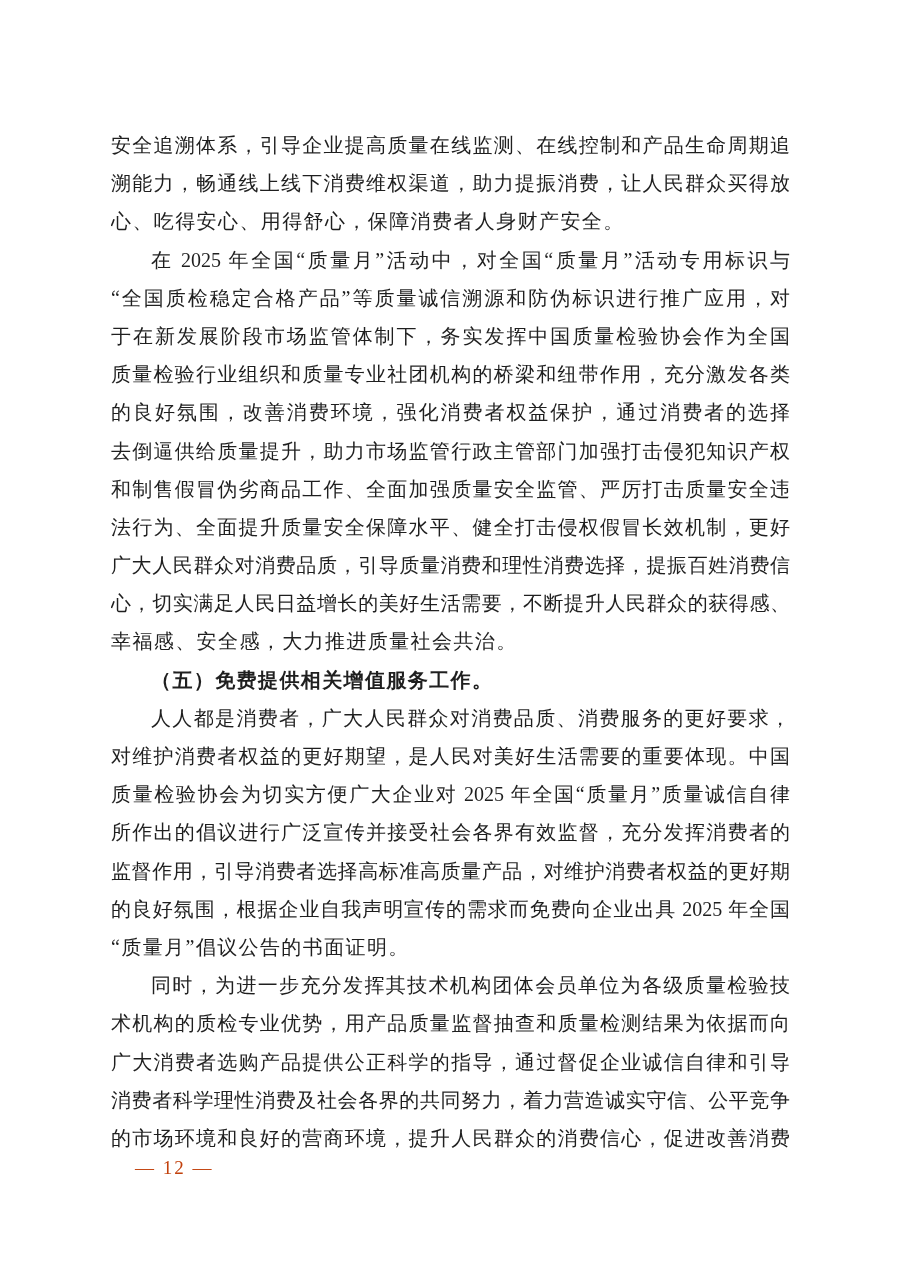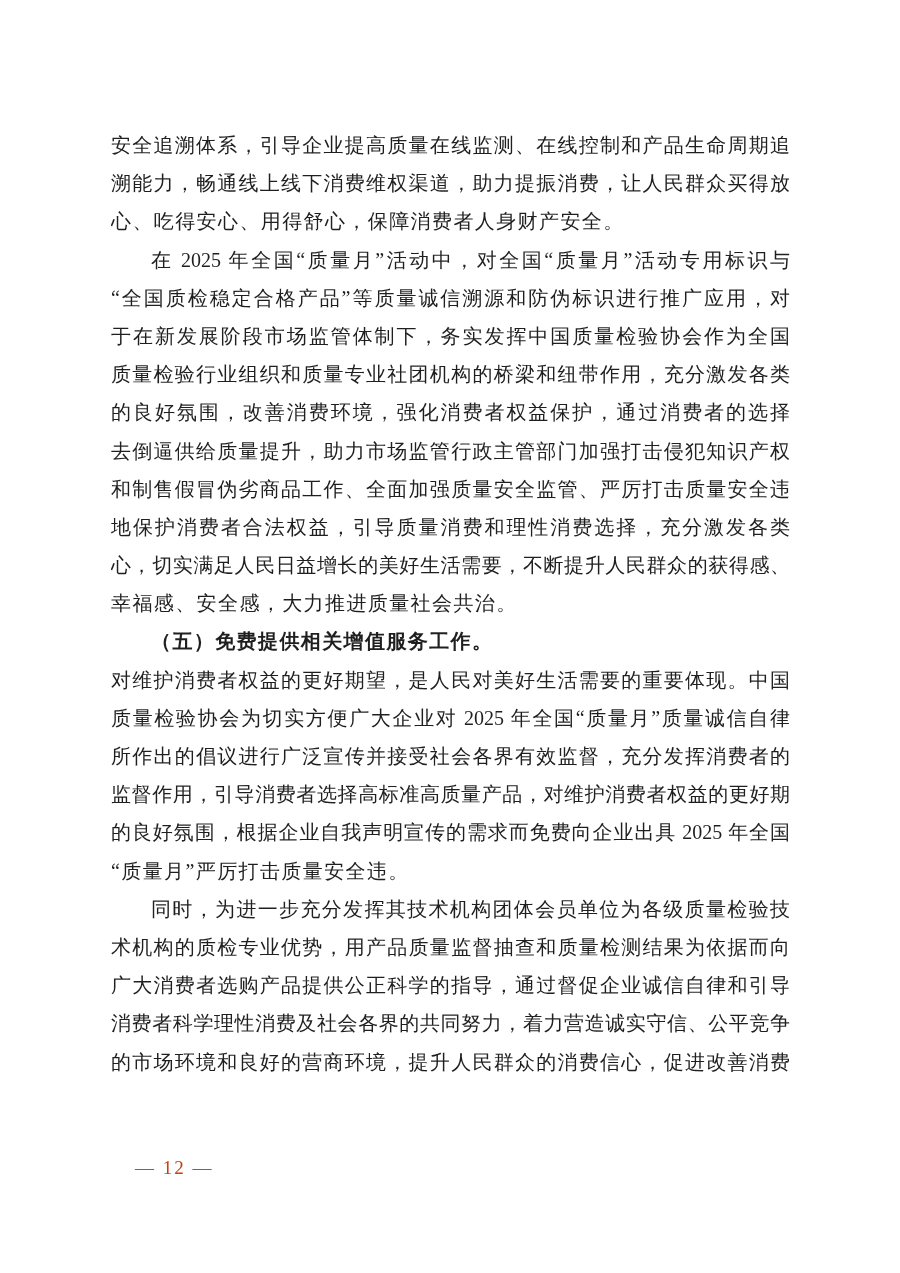--- a/index.html
+++ b/index.html
@@ -61,30 +61,32 @@
       <div class="line">安全追溯体系，引导企业提高质量在线监测、在线控制和产品生命周期追</div>
       <div class="line">溯能力，畅通线上线下消费维权渠道，助力提振消费，让人民群众买得放</div>
       <div class="line nojustify">心、吃得安心、用得舒心，保障消费者人身财产安全。</div>
       <div class="line indent">在 2025 年全国“质量月”活动中，对全国“质量月”活动专用标识与</div>
       <div class="line">“全国质检稳定合格产品”等质量诚信溯源和防伪标识进行推广应用，对</div>
       <div class="line">于在新发展阶段市场监管体制下，务实发挥中国质量检验协会作为全国</div>
       <div class="line">质量检验行业组织和质量专业社团机构的桥梁和纽带作用，充分激发各类</div>
       <div class="line">的良好氛围，改善消费环境，强化消费者权益保护，通过消费者的选择</div>
       <div class="line">去倒逼供给质量提升，助力市场监管行政主管部门加强打击侵犯知识产权</div>
       <div class="line">和制售假冒伪劣商品工作、全面加强质量安全监管、严厉打击质量安全违</div>
-      <div class="line">地保护消费者合法权益，引导质量消费和理性消费选择，充分激发各类</div>
+      <div class="line">法行为、全面提升质量安全保障水平、健全打击侵权假冒长效机制，更好</div>
+      <div class="line">广大人民群众对消费品质，引导质量消费和理性消费选择，提振百姓消费信</div>
       <div class="line">心，切实满足人民日益增长的美好生活需要，不断提升人民群众的获得感、</div>
       <div class="line nojustify">幸福感、安全感，大力推进质量社会共治。</div>
       <div class="line indent bold nojustify">（五）免费提供相关增值服务工作。</div>
+      <div class="line indent">人人都是消费者，广大人民群众对消费品质、消费服务的更好要求，</div>
       <div class="line">对维护消费者权益的更好期望，是人民对美好生活需要的重要体现。中国</div>
       <div class="line">质量检验协会为切实方便广大企业对 2025 年全国“质量月”质量诚信自律</div>
       <div class="line">所作出的倡议进行广泛宣传并接受社会各界有效监督，充分发挥消费者的</div>
       <div class="line">监督作用，引导消费者选择高标准高质量产品，对维护消费者权益的更好期望</div>
       <div class="line">的良好氛围，根据企业自我声明宣传的需求而免费向企业出具 2025 年全国</div>
-      <div class="line nojustify">“质量月”严厉打击质量安全违。</div>
+      <div class="line nojustify">“质量月”倡议公告的书面证明。</div>
       <div class="line indent">同时，为进一步充分发挥其技术机构团体会员单位为各级质量检验技</div>
       <div class="line">术机构的质检专业优势，用产品质量监督抽查和质量检测结果为依据而向</div>
       <div class="line">广大消费者选购产品提供公正科学的指导，通过督促企业诚信自律和引导</div>
       <div class="line">消费者科学理性消费及社会各界的共同努力，着力营造诚实守信、公平竞争</div>
       <div class="line">的市场环境和良好的营商环境，提升人民群众的消费信心，促进改善消费</div>
     </div>
   <div class="page-footer">— 12 —</div>
 </div>
 
 </body></html>

